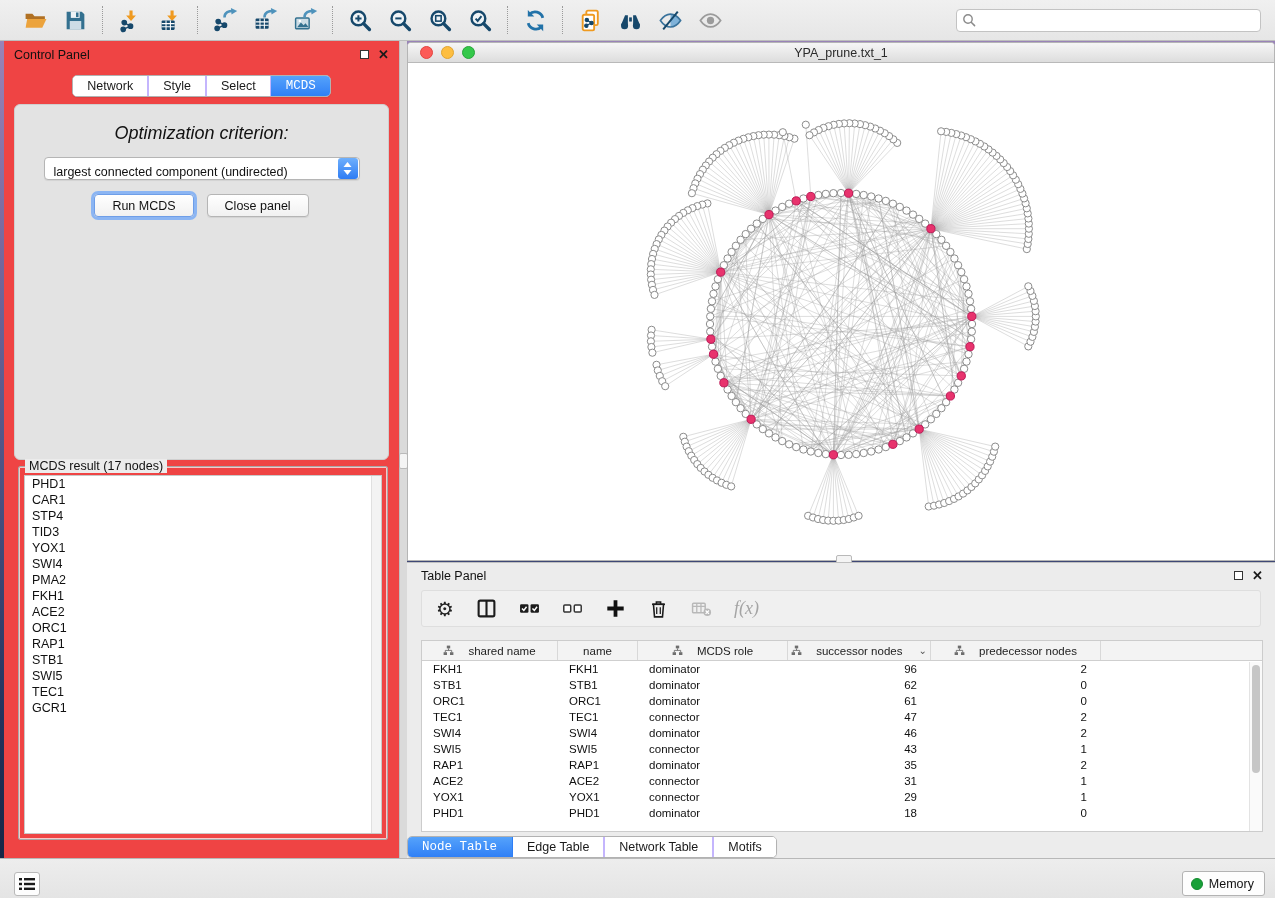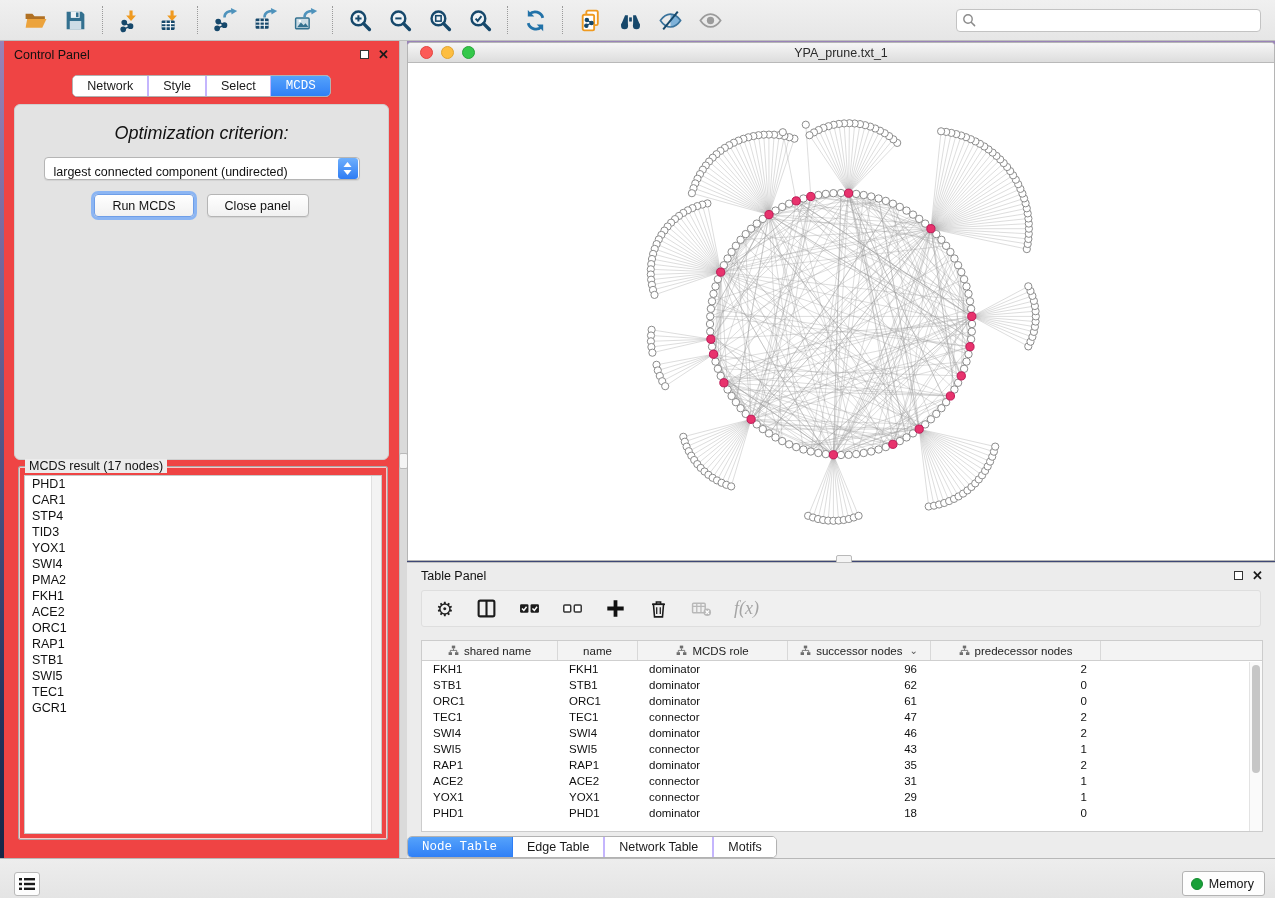--- a/index.html
+++ b/index.html
@@ -113,21 +113,21 @@
   }
   .tp-icon { display:flex; align-items:center; justify-content:center; height:24px; }
   .tp-icon svg { width:21px; height:21px; }
   .gear-char { font-size:20px; color:#222; line-height:1; font-family:"DejaVu Sans",sans-serif; }
   .fx-text { font-family:"Liberation Serif",serif; font-style:italic; font-size:18px; color:#a4a4a4; }
   .table-wrap {
     position:absolute; left:14px; top:77px; width:842px; height:192px;
     background:#fff; border:1px solid #cccccc; overflow:hidden;
   }
   .thead { display:flex; height:20px; background:#f3f3f3; border-bottom:1px solid #cfcfcf; }
-  .th { display:flex; align-items:center; justify-content:center; gap:5px; font-size:11.5px; color:#222;
+  .th { display:flex; align-items:center; justify-content:center; gap:14px; font-size:11.5px; color:#222;
     border-right:1px solid #d8d8d8; position:relative; }
   .th .sort-chev { color:#555; font-size:10px; margin-left:2px; }
   .trow { display:flex; height:16px; line-height:16px; font-size:11.5px; color:#111; }
   .td { padding-left:11px; white-space:nowrap; overflow:hidden; }
   .td.num { text-align:right; padding-right:14px; padding-left:0; }
   .tbl-scroll { position:absolute; right:0; top:21px; bottom:0; width:13px; background:#fafafa; border-left:1px solid #e3e3e3; }
   .tbl-thumb { position:absolute; left:2px; right:2px; top:3px; height:108px; background:#c6c6c6; border-radius:5px; }
   .tp-tabs-row { position:absolute; left:0; right:0; top:273px; display:flex; justify-content:flex-start; }
   .tp-head-icons { position:absolute; right:12px; top:6px; display:flex; gap:9px; align-items:center; }
   .tp-title { position:absolute; left:14px; top:6px; font-size:12.5px; color:#111; }

